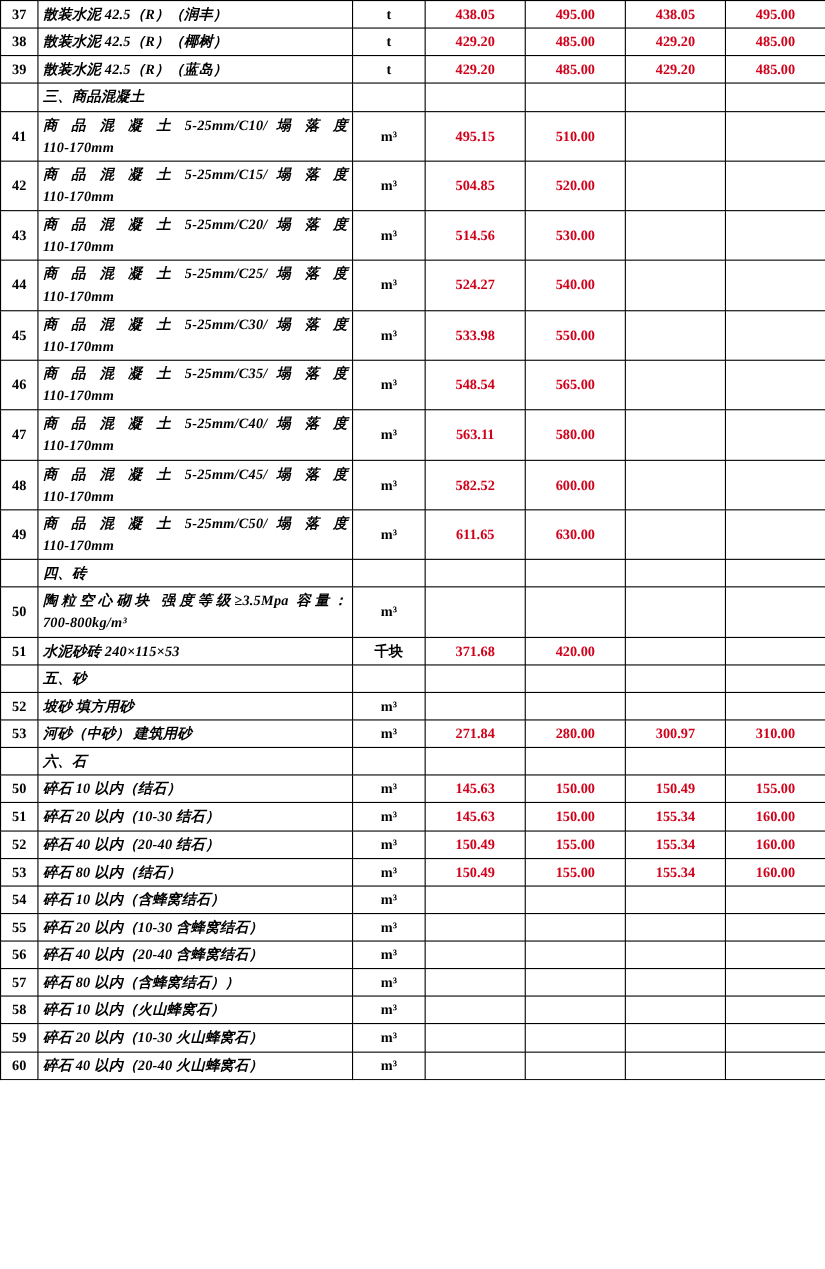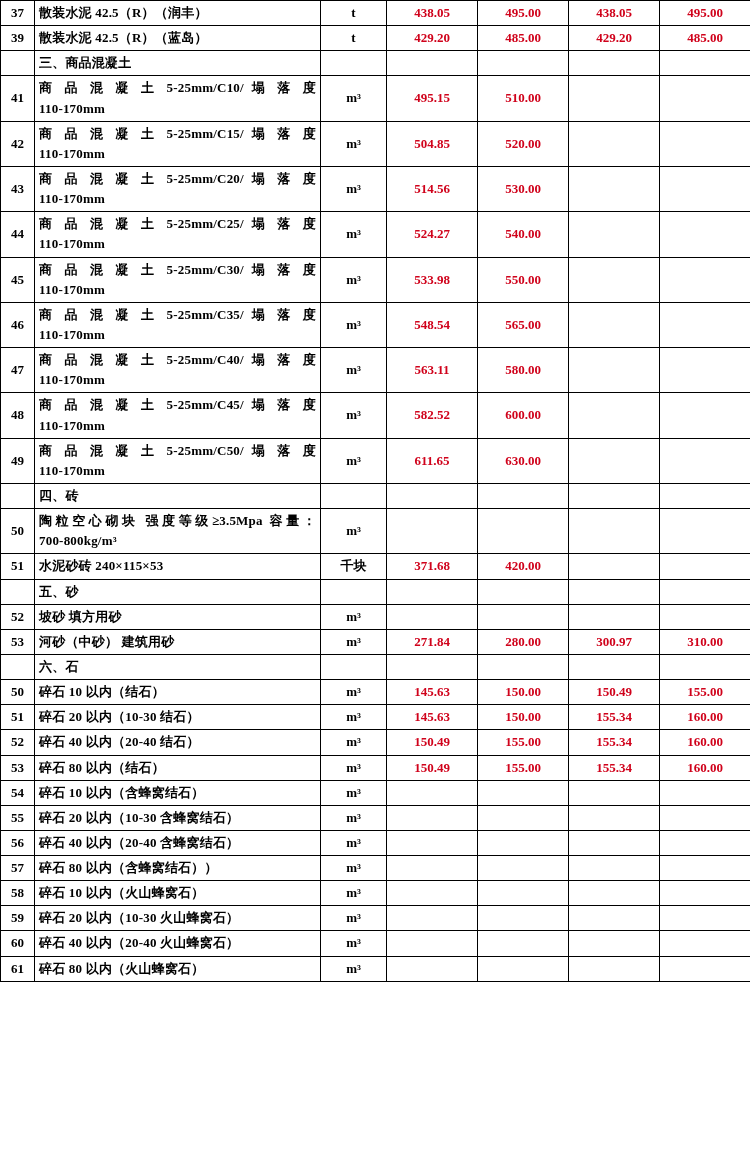--- a/index.html
+++ b/index.html
@@ -37,20 +37,21 @@
   col.c-p4 { width: 91px; }
 
   td.idx {
     text-align: center;
     font-size: 13px;
     margin-top: 18px;
   }
   td.name {
     text-align: left;
     letter-spacing: 0.2px;
+    font-style: italic;
   }
   td.unit {
     text-align: center;
   }
   td.price {
     text-align: center;
     color: #d0021b;
   }
   td.group {
     text-align: left;
@@ -87,20 +88,29 @@
       <tr>
         <td class="idx">37</td>
         <td class="name">散装水泥 42.5（R）（润丰）</td>
         <td class="unit">t</td>
         <td class="price">438.05</td>
         <td class="price">495.00</td>
         <td class="price">438.05</td>
         <td class="price">495.00</td>
       </tr>
       <tr>
+        <td class="idx">38</td>
+        <td class="name">散装水泥 42.5（R）（椰树）</td>
+        <td class="unit">t</td>
+        <td class="price">429.20</td>
+        <td class="price">485.00</td>
+        <td class="price">429.20</td>
+        <td class="price">485.00</td>
+      </tr>
+      <tr>
         <td class="idx">39</td>
         <td class="name">散装水泥 42.5（R）（蓝岛）</td>
         <td class="unit">t</td>
         <td class="price">429.20</td>
         <td class="price">485.00</td>
         <td class="price">429.20</td>
         <td class="price">485.00</td>
       </tr>
       <tr>
         <td class="idx"></td>
@@ -377,23 +387,14 @@
       </tr>
       <tr>
         <td class="idx">60</td>
         <td class="name">碎石 40 以内（20-40 火山蜂窝石）</td>
         <td class="unit">m³</td>
         <td class="price"></td>
         <td class="price"></td>
         <td class="price"></td>
         <td class="price"></td>
       </tr>
-      <tr>
-        <td class="idx">61</td>
-        <td class="name">碎石 80 以内（火山蜂窝石）</td>
-        <td class="unit">m³</td>
-        <td class="price"></td>
-        <td class="price"></td>
-        <td class="price"></td>
-        <td class="price"></td>
-      </tr>
     </tbody>
 </table>
 
 </body></html>

